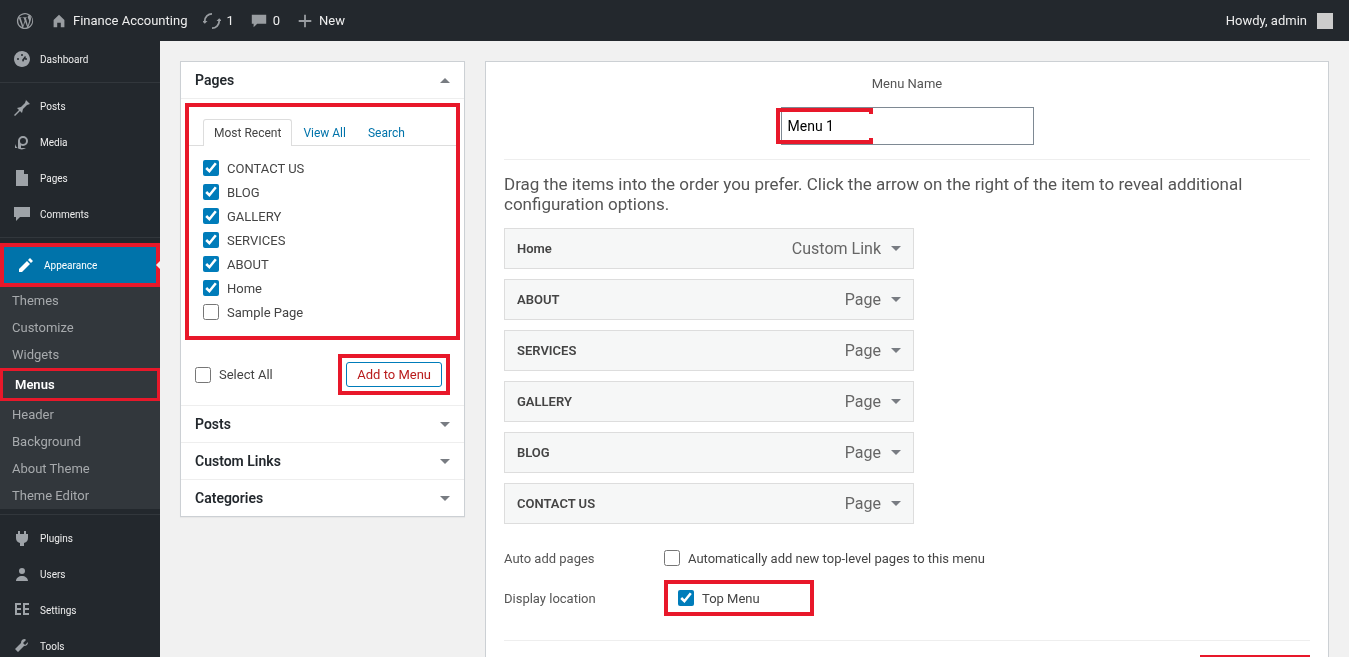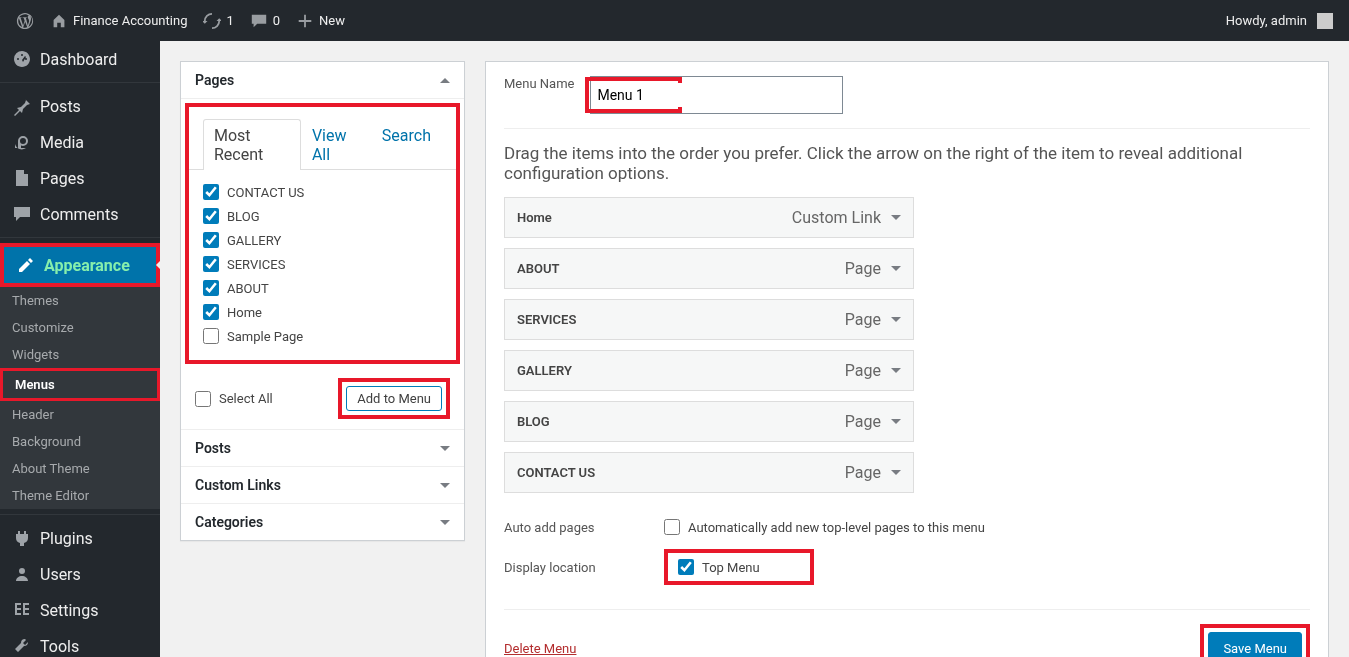--- a/index.html
+++ b/index.html
@@ -6,22 +6,22 @@
     body { background: #f1f1f1; font-size: 13px; color: #444; }
     
     .adminbar { background: #23282d; height: 41px; display: flex; align-items: center; justify-content: space-between; padding: 0 8px; color: #eee; font-size: 13px; }
     .adminbar-left { display: flex; align-items: center; }
     .adminbar-item { display: flex; align-items: center; padding: 0 8px; cursor: pointer; gap: 5px; }
     .adminbar svg { width: 18px; height: 18px; fill: #999da1; }
     .avatar-box { width: 16px; height: 16px; background: #ccc; margin-left: 5px; }
     
     .main-wrap { display: flex; min-height: calc(100vh - 32px); }
     .sidebar { width: 160px; background: #23282d; flex-shrink: 0; }
-    .sidebar-item { display: flex; align-items: center; gap: 8px; padding: 8px 12px; color: #eee; cursor: pointer; font-size: 16px; }
-    .sidebar-item.active { background: #0073aa; color: #86efac; position: relative; font-weight: bold; }
+    .sidebar-item { display: flex; align-items: center; gap: 8px; padding: 8px 12px; color: #eee; cursor: pointer; font-size: 10px; }
+    .sidebar-item.active { background: #0073aa; color: #ffffff; position: relative; }
     .sidebar-item.active::after { content: ''; position: absolute; right: -8px; top: 50%; transform: translateY(-50%); border: 8px solid transparent; border-right-color: #f1f1f1; }
     .sidebar-item svg { width: 20px; height: 20px; fill: #9ea3a8; flex-shrink: 0; }
     .sidebar-item.active svg { fill: #fff; }
     .sidebar-subitem { padding: 6px 12px; background: #32373c; color: #a7aaad; cursor: pointer; font-size: 13px; }
     .sidebar-subitem.current { color: #fff; font-weight: 600; }
     .sidebar-sep { border-top: 1px solid #32373c; margin: 5px 0; }
     
     .content { flex: 1; padding: 20px; display: flex; gap: 20px; }
     .left-col { width: 285px; flex-shrink: 0; }
     
@@ -30,33 +30,33 @@
     .panel-head h3 { font-size: 14px; font-weight: 600; color: #23282d; }
     .panel-head.collapsed { border-bottom: none; border-top: 1px solid #eee; }
     .caret { width: 0; height: 0; border-left: 5px solid transparent; border-right: 5px solid transparent; }
     .caret-up { border-bottom: 5px solid #787c82; }
     .caret-down { border-top: 5px solid #787c82; }
     .panel-body { padding: 12px 14px; }
     
     .hl-red { border: 4px solid #e8182a; }
     
     .tabs { display: flex; border-bottom: 1px solid #ddd; margin: -12px -14px 10px -14px; padding: 12px 14px 0 14px; gap: 0; }
-    .tab { padding: 6px 10px; font-size: 16px; color: #0073aa; cursor: pointer; border: 1px solid transparent; border-bottom: none; margin-bottom: -1px; }
+    .tab { padding: 6px 10px; font-size: 12px; color: #0073aa; cursor: pointer; border: 1px solid transparent; border-bottom: none; margin-bottom: -1px; }
     .tab.active { color: #444; border-color: #ddd; background: #fff; border-radius: 3px 3px 0 0; }
     
     .chklist { list-style: none; margin-top: 8px; }
     .chklist li { padding: 4px 0; display: flex; align-items: center; gap: 8px; }
     input[type="checkbox"] { width: 16px; height: 16px; cursor: pointer; accent-color: #007cba; }
     
     .panel-foot { padding: 10px 14px; display: flex; justify-content: space-between; align-items: center; }
     .select-all { display: flex; align-items: center; gap: 8px; }
-    .btn-add-menu { padding: 4px 10px; border: 1px solid #007cba; background: #fff; color: #404040; cursor: pointer; border-radius: 3px; font-size: 13px; }
+    .btn-add-menu { padding: 4px 10px; border: 1px solid #007cba; background: #fff; color: #b91c1c; cursor: pointer; border-radius: 3px; font-size: 13px; }
     
     .menu-editor { background: #fff; border: 1px solid #ccd0d4; padding: 14px 18px; }
-    .menu-name-row { display: flex; gap: 16px; padding-bottom: 14px; border-bottom: 1px solid #eee; margin-bottom: 14px; }
+    .menu-name-row { display: flex; align-items: center; gap: 16px; padding-bottom: 14px; border-bottom: 1px solid #eee; margin-bottom: 14px; flex-direction: column; }
     .menu-name-row label { color: #555; }
     .menu-name-row input { padding: 4px 8px; border: 1px solid #7e8993; width: 260px; font-size: 14px; }
     .hl-red-input { border: 4px solid #e8182a; padding: 2px; display: inline-block; margin-left: -6px; }
     .hl-red-input input { border: none !important; width: 85px !important; padding: 4px 6px; font-size: 14px; }
     
     .desc { color: #555; font-size: 17px; margin-bottom: 14px; }
     
     .menu-items { max-width: 410px; }
     .menu-item { display: flex; align-items: center; justify-content: space-between; padding: 10px 12px; background: #f6f7f7; border: 1px solid #ddd; margin-bottom: 10px; cursor: move; }
     .menu-item-title { font-weight: 600; font-size: 13px; }

